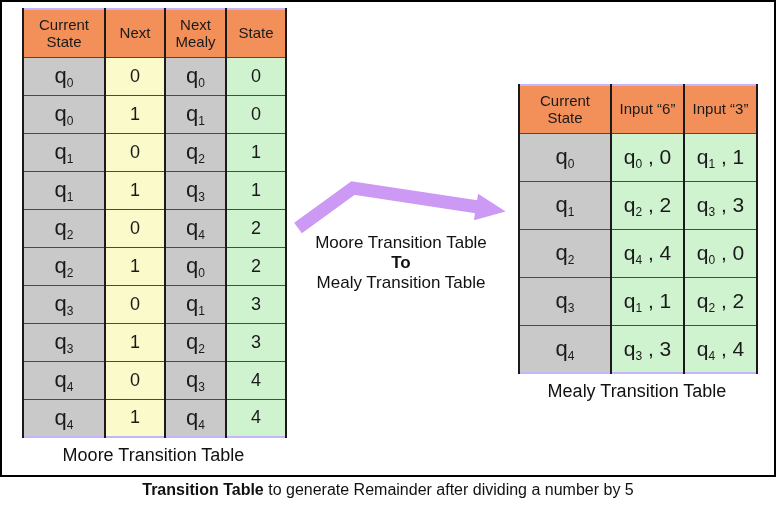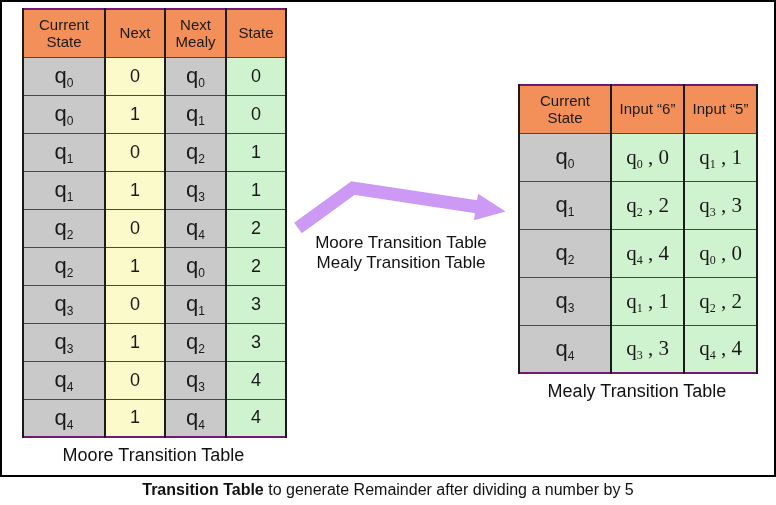--- a/index.html
+++ b/index.html
@@ -17,21 +17,21 @@
     left: 0; top: 0;
     width: 772px; height: 473px;
     border: 2px solid #000000;
     background: #ffffff;
   }
 
   
   table.ttable {
     border-collapse: collapse;
     table-layout: fixed;
-    border: 2px solid #701a75;
+    border: 2px solid #c4b5fd;
   }
   table.ttable th, table.ttable td {
     border-top: 1px solid #4a4a4a;
     border-bottom: 1px solid #4a4a4a;
     border-left: 2px solid #1a1a1a;
     border-right: 2px solid #1a1a1a;
     text-align: center;
     vertical-align: middle;
     padding: 0;
     overflow: hidden;
@@ -52,21 +52,21 @@
   .moore-wrap thead tr { height: 48px; }
   .moore-wrap tbody tr { height: 38px; }
 
   .mealy-wrap { position: absolute; left: 518px; top: 84px; width: 238px; }
   .mealy-wrap table { width: 238px; }
   .mealy-wrap thead tr { height: 48px; }
   .mealy-wrap tbody tr { height: 48px; }
 
   .cell-state { font-size: 22px; }
   .cell-digit { font-size: 18px; }
-  .cell-pair  { font-size: 21px; font-family: Liberation Serif, serif; }
+  .cell-pair  { font-size: 21px; }
   td sub { font-size: 12px; vertical-align: -4px; line-height: 0; }
 
   .table-caption {
     margin-top: 7px;
     text-align: center;
     font-size: 18px;
     color: #111111;
   }
 
   
@@ -182,36 +182,37 @@
     </table>
     <div class="table-caption">Moore Transition Table</div>
   </div>
 
   <svg class="arrow-svg" width="230" height="70" viewBox="0 0 230 70" aria-hidden="true">
     <polyline points="8,58 63,18 188,37" fill="none" stroke="#CC99F5" stroke-width="13" stroke-linejoin="miter"></polyline>
     <polygon points="215.6,41.6 183.9,50.3 188.1,23.7" fill="#CC99F5"></polygon>
   </svg>
   <div class="arrow-label">
     <div>Moore Transition Table</div>
+    <div class="bold">To</div>
     <div>Mealy Transition Table</div>
   </div>
 
   <div class="mealy-wrap">
     <table class="ttable">
       <colgroup>
         <col style="width:92px">
           <col style="width:73px">
           <col style="width:73px">
       </colgroup>
       <thead>
         <tr>
           <th>Current
 State</th>
           <th>Input “6”</th>
-          <th>Input “5”</th>
+          <th>Input “3”</th>
         </tr>
       </thead>
       <tbody id="mealy-body">
           <tr>
             <td class="bg-gray cell-state">q<sub>0</sub></td>
             <td class="bg-green cell-pair">q<sub>0</sub> , 0</td>
             <td class="bg-green cell-pair">q<sub>1</sub> , 1</td>
           </tr>
           <tr>
             <td class="bg-gray cell-state">q<sub>1</sub></td>

